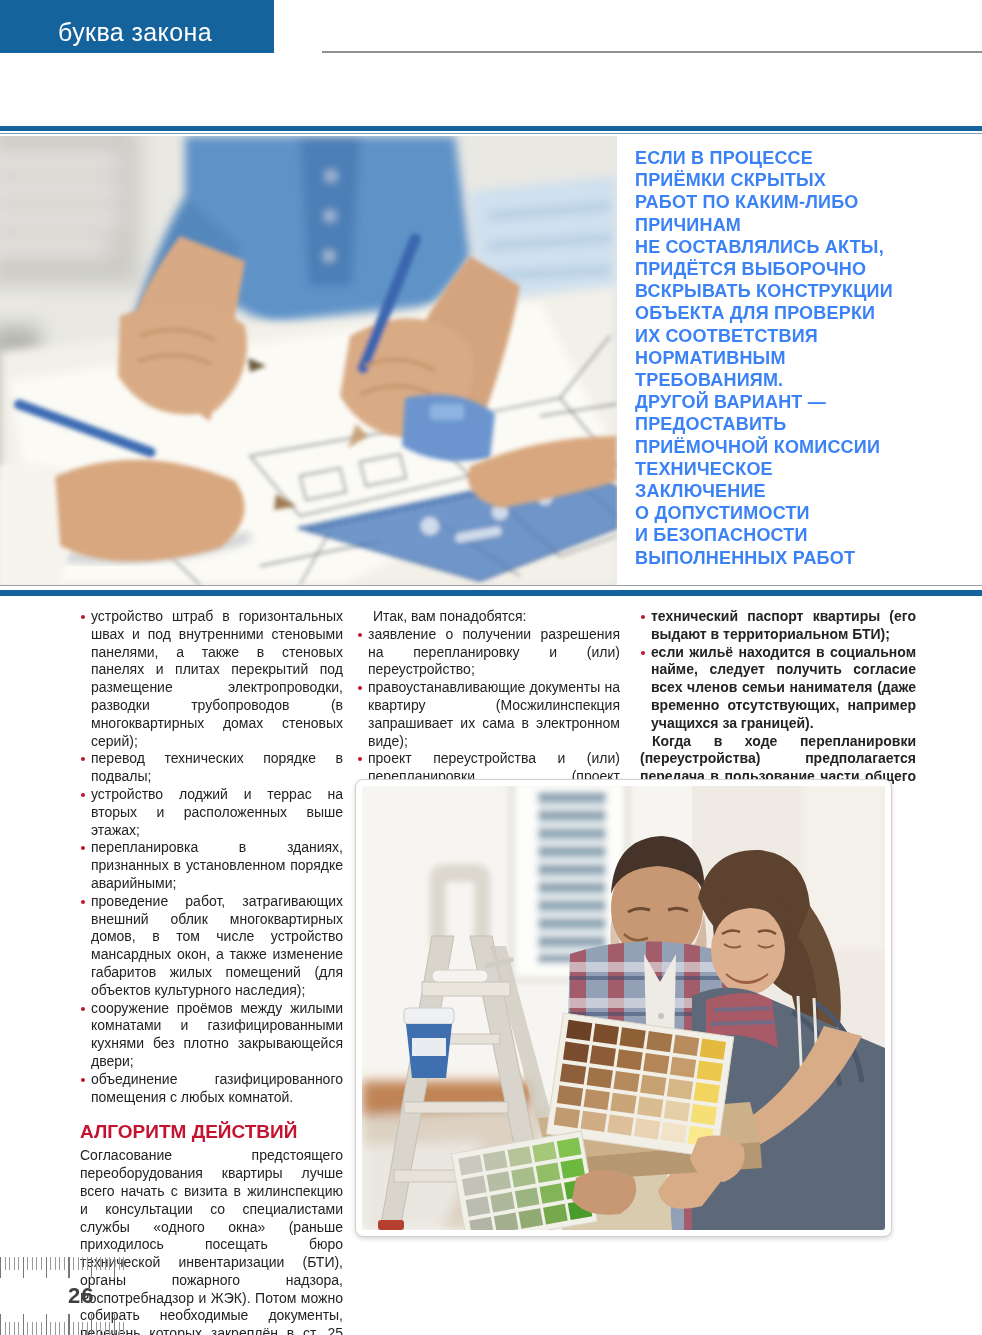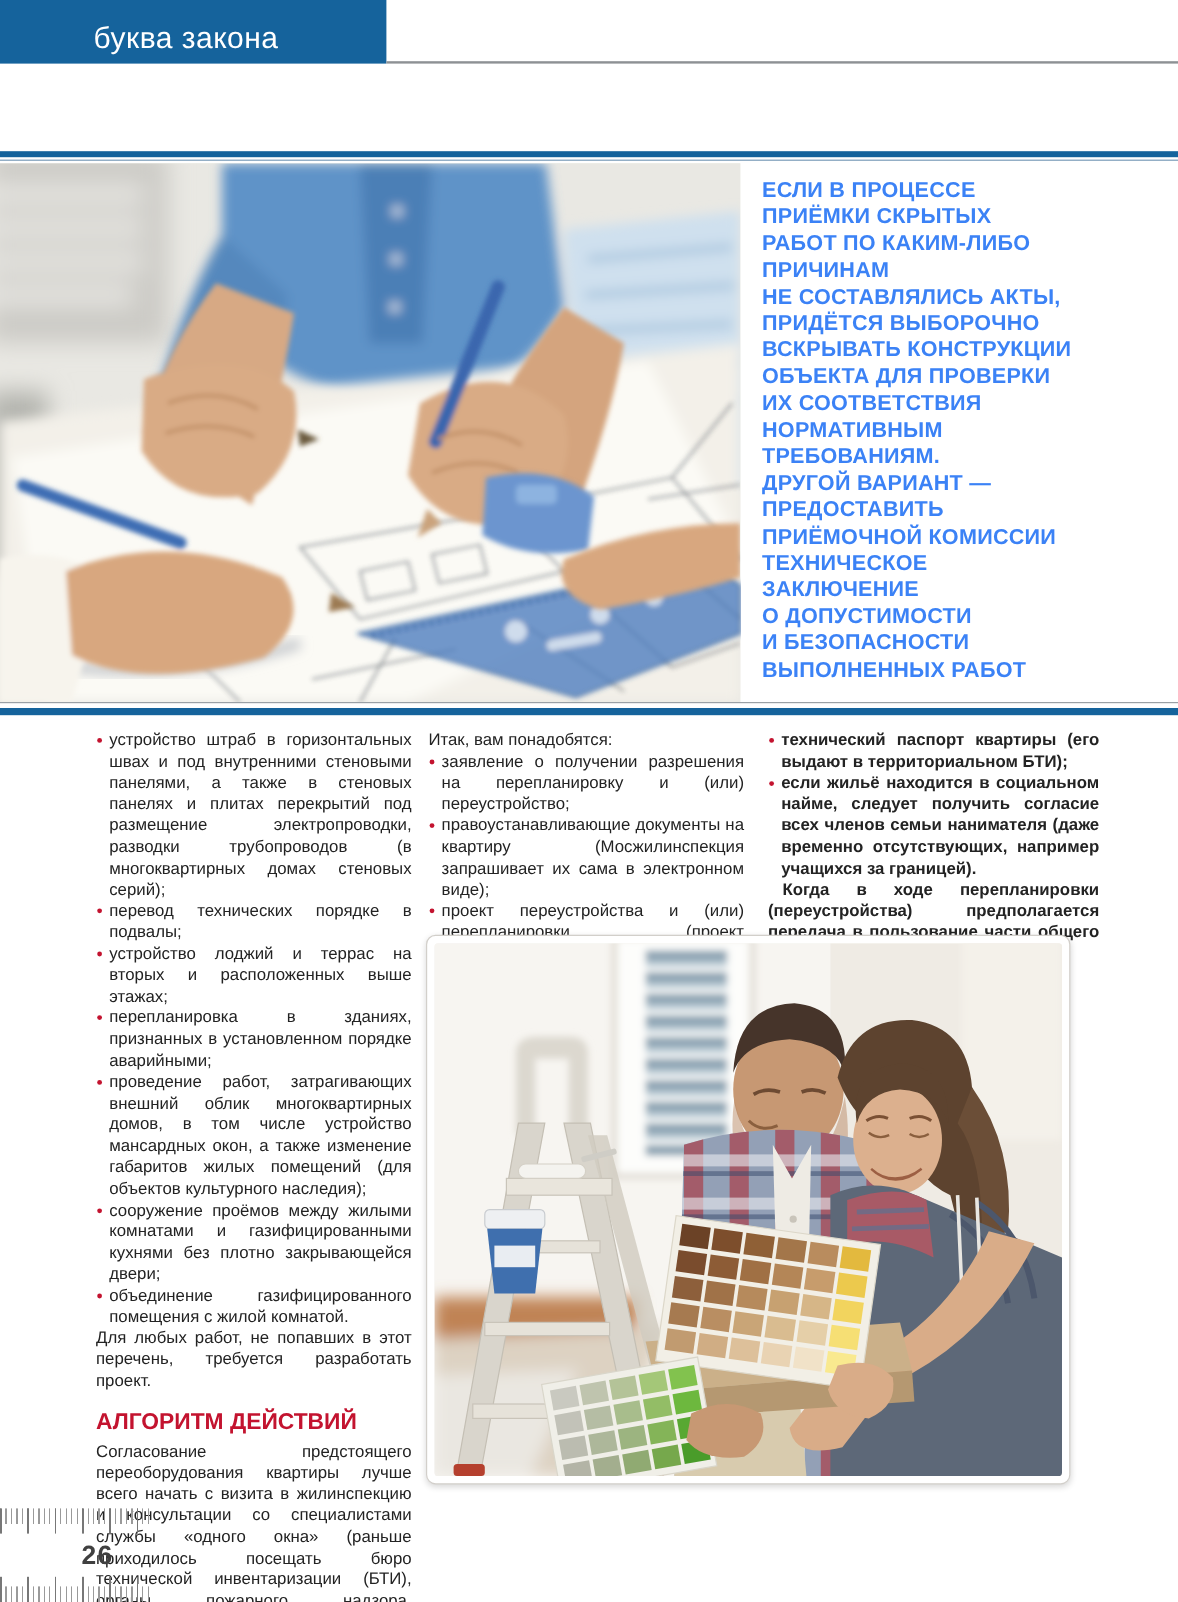--- a/index.html
+++ b/index.html
@@ -2,22 +2,22 @@
 <html lang="ru"><head>
 <meta charset="utf-8">
 <style>
   html,body{margin:0;padding:0;}
   body{
     width:982px;height:1335px;position:relative;background:#ffffff;
     font-family:"Liberation Sans",sans-serif;color:#242424;overflow:hidden;
   }
   
   .header-box{
-    position:absolute;left:0;top:0;width:322px;height:53px;background:#15639c;
-    display:flex;align-items:flex-end;padding:0 0 8px 78px;box-sizing:border-box;
+    position:absolute;left:0;top:0;width:274px;height:53px;background:#15639c;
+    display:flex;align-items:flex-end;padding:0 0 8px 58px;box-sizing:border-box;
   }
   .header-title{color:#fff;font-size:25px;letter-spacing:.4px;line-height:1;}
   .header-rule{position:absolute;left:322px;top:51px;width:660px;height:2px;background:#8d9194;}
   
   .bar-top{position:absolute;left:0;top:126px;width:982px;height:5px;background:#15639c;}
   .bar-top-thin{position:absolute;left:0;top:133px;width:982px;height:1px;background:#7b9cb8;}
   .rule-mid{position:absolute;left:0;top:585px;width:982px;height:1px;background:#9aa0a5;}
   .bar-mid{position:absolute;left:0;top:590px;width:982px;height:6px;background:#15639c;}
   
   .photo1{position:absolute;left:0;top:136px;width:617px;height:449px;overflow:hidden;background:#eceae4;}
@@ -33,21 +33,21 @@
   .col1{left:80px;width:263px;}
   .col2{left:357px;width:263px;}
   .col3{left:640px;width:276px;font-weight:bold;}
   ul.bullets{list-style:none;margin:0;padding:0;}
   ul.bullets li{position:relative;padding-left:11px;}
   ul.bullets li::before{
     content:"";position:absolute;left:1px;top:7px;width:4px;height:4px;
     border-radius:50%;background:#c3132f;
   }
   .closing{margin:0;}
-  .intro{margin:0 0 0 0;text-align:left;}
+  .intro{margin:0 0 0 16px;text-align:left;}
   .section-heading{
     color:#c3132f;font-size:19px;font-weight:bold;margin:15px 0 5px;line-height:21px;text-align:left;
   }
   .section-body{margin:0;}
   .indent-para{text-indent:12px;margin:0;}
   
   .photo2{
     position:absolute;left:355px;top:779px;width:537px;height:458px;background:#fff;
     border:1px solid #d2cfca;border-radius:8px;box-shadow:0 2px 5px rgba(0,0,0,.16);
     box-sizing:border-box;padding:6px;
@@ -198,23 +198,22 @@
 <div class="bar-mid"></div>
 
 <div class="col col1">
   <ul class="bullets">
       <li>устройство штраб в горизонтальных швах и под внутренними стеновыми панелями, а также в стеновых панелях и плитах перекрытий под размещение электропроводки, разводки трубопроводов (в многоквартирных домах стеновых серий);</li>
       <li>перевод технических порядке в подвалы;</li>
       <li>устройство лоджий и террас на вторых и расположенных выше этажах;</li>
       <li>перепланировка в зданиях, признанных в установленном порядке аварийными;</li>
       <li>проведение работ, затрагивающих внешний облик многоквартирных домов, в том числе устройство мансардных окон, а также изменение габаритов жилых помещений (для объектов культурного наследия);</li>
       <li>сооружение проёмов между жилыми комнатами и газифицированными кухнями без плотно закрывающейся двери;</li>
-      <li>объединение газифицированного помещения с жилой комнатой.</li>
+      <li>объединение газифицированного помещения с любых комнатой.</li>
     </ul>
-  <p class="closing">Для любых работ, не попавших в этот перечень, требуется разработать проект.</p>
   <h2 class="section-heading">АЛГОРИТМ ДЕЙСТВИЙ</h2>
   <p class="section-body">Согласование предстоящего переоборудования квартиры лучше всего начать с визита в жилинспекцию и консультации со специалистами службы «одного окна» (раньше приходилось посещать бюро технической инвентаризации (БТИ), органы пожарного надзора, Роспотребнадзор и ЖЭК). Потом можно собирать необходимые документы, перечень которых закреплён в ст. 25 Жилищного кодекса РФ и не подлежит расширительному толкованию.</p>
 </div>
 
 <div class="col col2">
   <p class="intro">Итак, вам понадобятся:</p>
   <ul class="bullets">
       <li>заявление о получении разрешения на перепланировку и (или) переустройство;</li>
       <li>правоустанавливающие документы на квартиру (Мосжилинспекция запрашивает их сама в электронном виде);</li>
       <li>проект переустройства и (или) перепланировки (проект приспособления для современного использования);</li>

